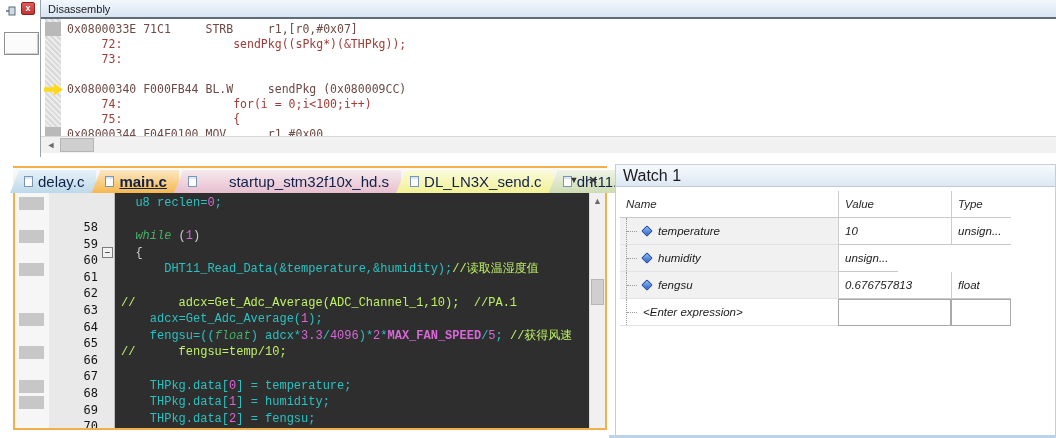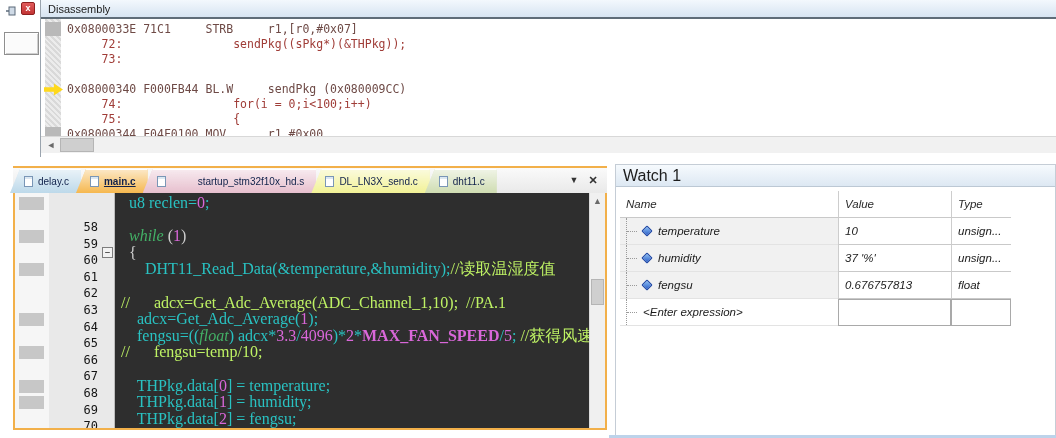--- a/index.html
+++ b/index.html
@@ -34,21 +34,21 @@
   .disasm-hscroll { position:relative; height:17px; background:#f1f1f1; border-top:1px solid #d8d8d8; }
   .h-arrow { position:absolute; left:2px; top:1px; width:16px; height:15px; color:#6a6a6a; font-size:9px;
              line-height:15px; text-align:center; background:#f1f1f1; }
   .h-thumb { position:absolute; left:19px; top:1px; width:34px; height:14px; background:#cfcfcf; border:1px solid #b5b5b5; }
 
   
   .editor-group { position:absolute; left:13px; top:166px; width:594px; height:264px; }
   .tabbar { position:relative; height:27px; border-top:2px solid #f2b04a;
             background:linear-gradient(#fafafa,#e9e9e9); display:flex; align-items:flex-end; padding-left:2px; }
   .tab { position:relative; height:24px; display:flex; align-items:center; gap:5px; padding:0 12px 0 14px;
-         margin-left:-5px; font-size:10px; color:#10214a; clip-path:polygon(10px 0,100% 0,100% 100%,0 100%);
+         margin-left:-5px; font-size:15px; color:#10214a; clip-path:polygon(10px 0,100% 0,100% 100%,0 100%);
          border-top:1px solid #ffffff; }
   .tab .doc-icon { width:9px; height:11px; background:#fff; border:1px solid #7a96b6;
          box-shadow:inset 0 2px 0 #dce8f2; flex:0 0 auto; }
   .tab.active { font-weight:bold; }
   .tab.active .tab-label { text-decoration:underline; }
   .tab-menu, .tab-close { position:absolute; top:5px; width:14px; height:15px; text-align:center;
          color:#333; font-size:9px; line-height:15px; }
   .tab-menu { right:26px; } .tab-close { right:7px; font-size:11px; font-weight:bold; }
 
   .editor-frame { position:absolute; left:0; top:27px; right:0; bottom:0;
@@ -57,21 +57,21 @@
   .bp-margin { position:relative; width:34px; background:#f6f6f6; flex:0 0 auto; }
   .bp-block { position:absolute; left:4px; width:25px; height:13px; background:#c7c7c7; }
   .gutter { position:relative; width:66px; background:#e9e9e9; flex:0 0 auto;
         font-family:"DejaVu Sans Mono","Liberation Mono",monospace; font-size:12px; color:#141414;
         border-right:1px solid #bdbdbd; }
   .gutter-inner { padding-top:2px;margin-top:24px; }
   .gnum { height:16.6px; line-height:16.6px; text-align:right; padding-right:16px; }
   .fold-box { position:absolute; right:1px; width:11px; height:11px; background:#f2f2f2; border:1px solid #7d7d7d;
         color:#222; font-size:9px; line-height:9px; text-align:center; }
   .code-area { position:relative; flex:1 1 auto; overflow:hidden; padding:2px 12px 0 6px;
-        font-family:Liberation Serif, serif; font-size:16px; }
+        font-family:Liberation Mono, monospace; font-size:12px; }
   .cline { height:16.6px; line-height:16.6px; white-space:pre; }
   .tk-id  { color:#29c2c2; }
   .tk-num { color:#d967d9; }
   .tk-mac { color:#d967d9; font-weight:bold; }
   .tk-kw  { color:#43b066; font-style:italic; }
   .tk-cmt { color:#bef264; }
   .tk-pl  { color:#cdcdcd; }
   .vscroll { position:relative; width:16px; background:#f0f0f0; flex:0 0 auto; border-left:1px solid #dcdcdc; }
   .v-arrow { position:absolute; top:1px; left:0; width:15px; height:15px; color:#6a6a6a; font-size:9px;
              line-height:15px; text-align:center; }
@@ -221,21 +221,20 @@
             </div>
             <div class="wcell w-value">10</div>
             <div class="wcell w-type">unsign...</div>
           </div>
           <div class="wrow data">
             <div class="wcell w-name" style="padding-left: 2px;">
               <span class="tree"></span>
               <span class="wpin"></span>
               <span>humidity</span>
             </div>
-            <div class="wcell w-value">37 '%'</div>
             <div class="wcell w-type">unsign...</div>
           </div>
           <div class="wrow data">
             <div class="wcell w-name" style="padding-left: 2px;">
               <span class="tree"></span>
               <span class="wpin"></span>
               <span>fengsu</span>
             </div>
             <div class="wcell w-value">0.676757813</div>
             <div class="wcell w-type">float</div>

